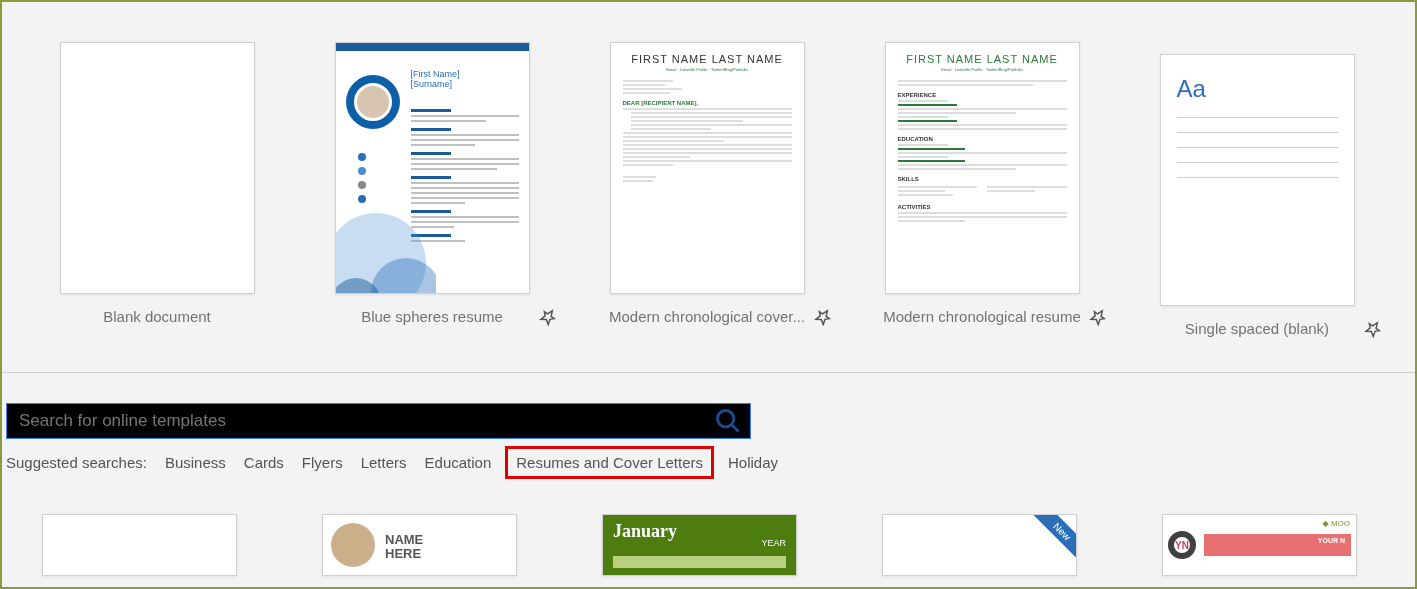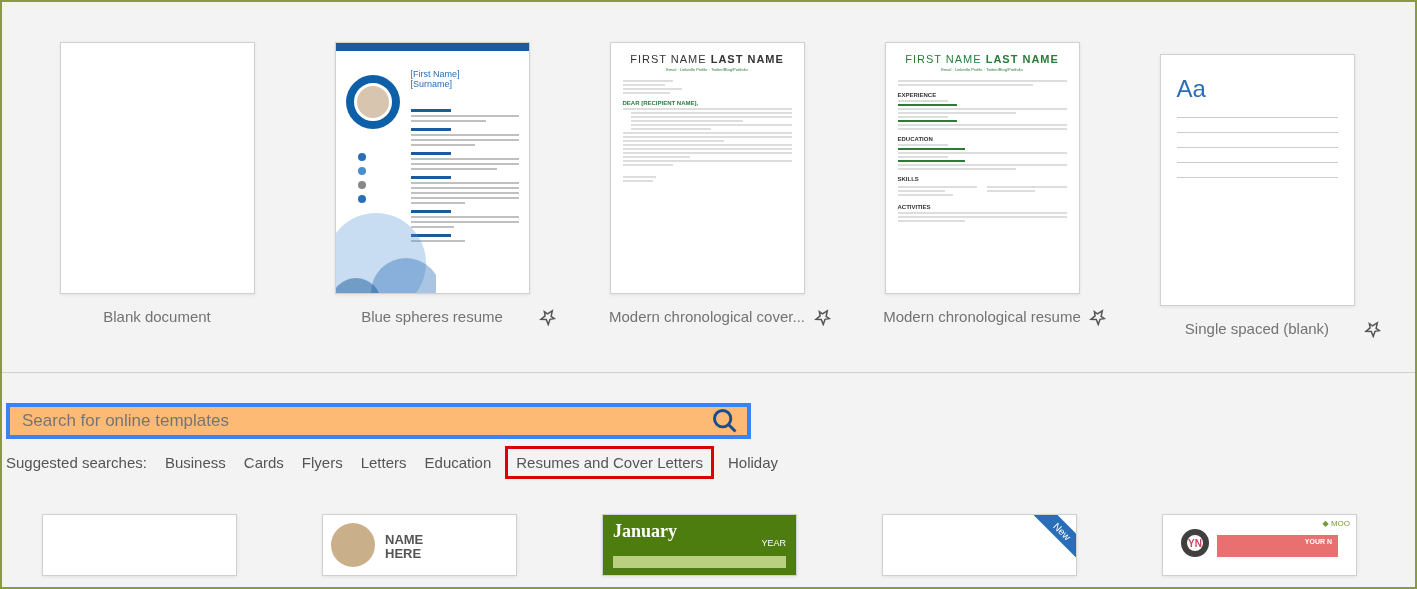--- a/index.html
+++ b/index.html
@@ -5,21 +5,21 @@
 * { box-sizing: border-box; margin: 0; padding: 0; }
 body { font-family: "Segoe UI", Arial, sans-serif; background: #f3f3f3; width: 1417px; height: 589px; border: 2px solid #8a9a3e; overflow: hidden; }
 .top-section { padding: 40px 40px 20px 40px; display: flex; gap: 45px; }
 .template-card { display: flex; flex-direction: column; align-items: center; width: 230px; }
 .thumb { width: 195px; height: 252px; background: #fff; border: 1px solid #d0d0d0; box-shadow: 0 1px 3px rgba(0,0,0,0.08); margin-bottom: 14px; position: relative; overflow: hidden; cursor: pointer; }
 .label-row { display: flex; align-items: center; gap: 8px; width: 100%; justify-content: center; position: relative; }
 .label-row .title { font-size: 15px; color: #737373; white-space: nowrap; max-width: 210px; overflow: hidden; text-overflow: ellipsis; }
 .pin { position: absolute; right: -10px; width: 18px; height: 18px; cursor: pointer; color: #555; }
 .divider { height: 1px; background: #d0d0d0; margin: 15px 0 0 0; }
 .search-section { padding: 30px 4px 10px 4px; }
-.search-box { width: 745px; height: 36px; border: 4px solid #3b82f6; background: #fdba74; display: flex; align-items: center; padding: 0 8px 0 12px; }
+.search-box { width: 745px; height: 36px; border: 1px solid #3b82f6; background: #000000; display: flex; align-items: center; padding: 0 8px 0 12px; }
 .search-box input { flex: 1; border: none; outline: none; font-size: 17px; color: #666; background: transparent; }
 .search-icon { width: 28px; height: 28px; color: #1a4d8f; cursor: pointer; }
 .suggested { margin-top: 12px; font-size: 15px; color: #555; display: flex; align-items: center; gap: 18px; flex-wrap: wrap; }
 .suggested .lbl { color: #555; }
 .suggested a { color: #555; text-decoration: none; cursor: pointer; }
 .suggested a.hl { border: 3px solid #d00; padding: 5px 8px; margin: -5px -4px; }
 .bottom-row { padding: 30px 40px 0 40px; display: flex; gap: 85px; }
 .bottom-thumb { width: 195px; height: 62px; background: #fff; border: 1px solid #d0d0d0; box-shadow: 0 1px 3px rgba(0,0,0,0.08); position: relative; overflow: hidden; cursor: pointer; }
 
 .t2 { display:flex; flex-direction:column; }
@@ -27,38 +27,38 @@
 .t2 .circles { position:absolute; bottom:-30px; left:-20px; width:120px; height:120px; }
 .t2 .name { font-size:9px; color:#2a6db8; margin:18px 0 0 75px; }
 .t2 .avatar { width:38px; height:38px; border-radius:50%; background:#d8c5b0; border:3px solid #fff; position:absolute; left:18px; top:40px; box-shadow:0 0 0 8px #0d5fa8; }
 .t2 .lines { position:absolute; left:75px; top:60px; right:10px; }
 .t2 .lines div { height:2px; background:#c0c0c0; margin-bottom:3px; }
 .t2 .lines .hdr { background:#1a5b9c; width:40px; height:3px; margin-top:6px; }
 .t2 .dots { position:absolute; left:22px; top:110px; }
 .t2 .dots span { display:block; width:8px; height:8px; border-radius:50%; margin-bottom:6px; background:#2a6db8; }
 .t3, .t4 { padding:10px 12px; font-size:5px; color:#888; }
 .t3 .nm, .t4 .nm { text-align:center; font-size:11px; letter-spacing:1px; color:#333; margin-bottom:2px; }
-.t3 .nm b, .t4 .nm b { font-weight:700; }
+.t3 .nm b, .t4 .nm b { font-weight:400; }
 .t4 .nm { color:#2a7a3a; }
 .t3 .sub, .t4 .sub { text-align:center; font-size:4px; color:#2a7a3a; margin-bottom:8px; }
 .t3 .ln, .t4 .ln { height:2px; background:#ddd; margin:2px 0; }
 .t3 .sec, .t4 .sec { font-size:6px; color:#333; font-weight:700; margin:6px 0 2px 0; }
 .t3 .bul { padding-left:8px; }
 .t5 { padding:20px 16px;margin-top:12px; }
 .t5 .aa { font-size:24px; color:#2a6db8; font-weight:400; }
 .t5 .r { height:1px; background:#ccc; margin-top:14px; }
 .bt2 { padding:8px; display:flex; gap:10px; }
 .bt2 .av { width:44px; height:44px; border-radius:50%; background:#c9b08a; flex-shrink:0; }
 .bt2 .nm { font-size:13px; font-weight:700; color:#555; line-height:1.1; margin-top:10px; }
 .bt3 { background:#4d7c0f; padding:6px 10px; color:#fff; height:100%; }
 .bt3 .mon { font-size:18px; font-family:Georgia,serif; font-weight:700; }
 .bt3 .yr { text-align:right; font-size:9px; margin-top:-4px; }
 .bt3 .strip { background:#b8d080; height:12px; margin-top:8px; }
 .bt4 .ribbon { position:absolute; top:8px; right:-18px; background:#2a6db8; color:#fff; font-size:10px; padding:3px 22px; transform:rotate(45deg); }
-.bt5 { padding:18px; display:flex; gap:8px; align-items:flex-end; }
+.bt5 { padding:5px; display:flex; gap:8px; align-items:center; }
 .bt5 .c { width:28px; height:28px; border:6px solid #404040; border-radius:50%; font-size:10px; color:#d04060; display:flex; align-items:center; justify-content:center; font-weight:700; }
 .bt5 .bar { background:#e87070; height:22px; flex:1; padding:3px 6px; color:#fff; font-size:7px; font-weight:700; text-align:right; }
 .bt5 .moo { position:absolute; top:4px; right:6px; font-size:8px; color:#7a9a3a; }
 </style>
 </head>
 <body>
 
 <div class="top-section">
 
   <div class="template-card">

